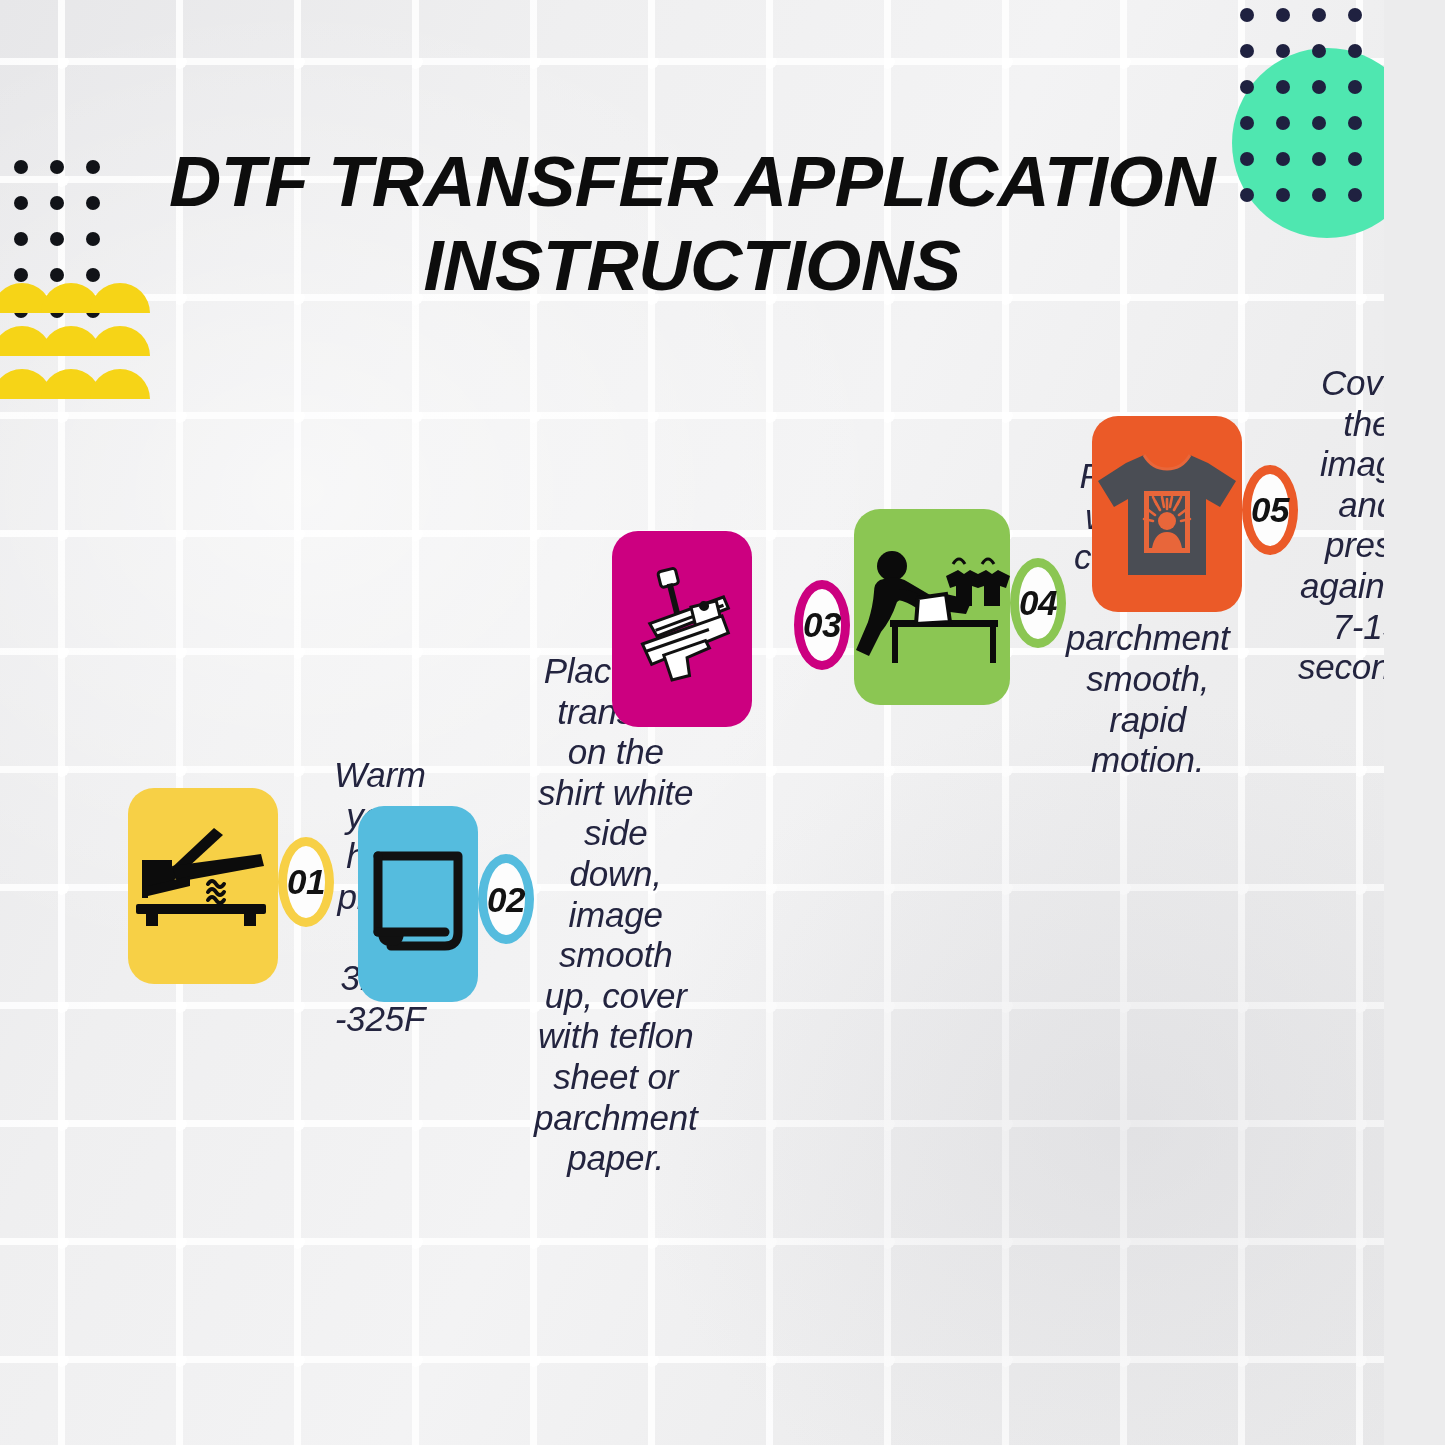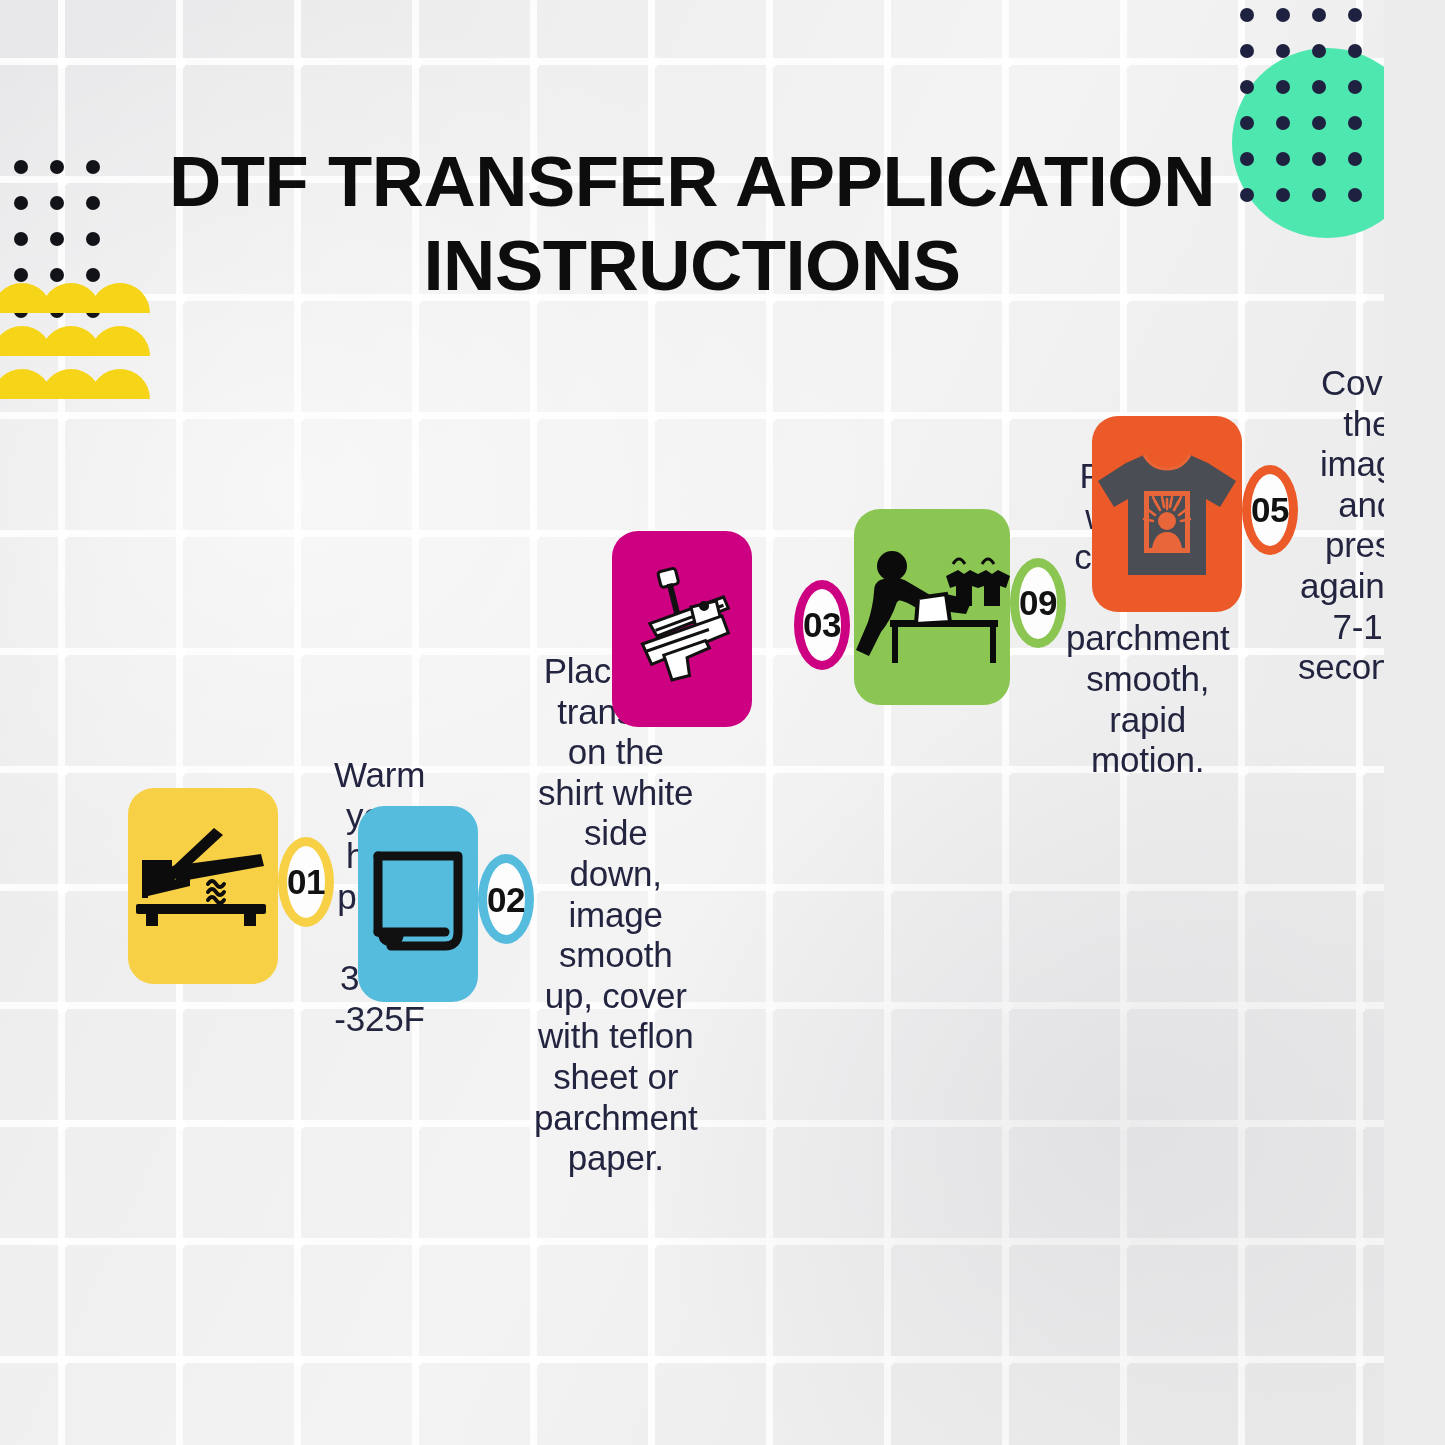--- a/index.html
+++ b/index.html
@@ -10,20 +10,21 @@
     overflow:hidden;
   }
 
   
   #stage{
     position:relative;
     width:1384px;height:1445px;
     overflow:hidden;
     background:
       linear-gradient(115deg,#e7e7e9 0%, #efeff0 28%, #f3f3f4 52%, #ededee 74%, #e9e9ea 100%);
+    font-style: italic;
   }
 
   
   .bg-grid{
     position:absolute;
     left:-60px;top:-60px;right:-60px;bottom:-60px;
     background-image:
       radial-gradient(circle at 0 0, rgba(255,255,255,0) 0 0),
       linear-gradient(to right, rgba(255,255,255,.85) 0 7px, rgba(255,255,255,0) 7px),
       linear-gradient(to bottom, rgba(255,255,255,.85) 0 7px, rgba(255,255,255,0) 7px);
@@ -308,21 +309,21 @@
             <path d="M120 34 l12 -6 6 4 6 -4 12 6 -4 12 -6 -2 v20 h-16 v-20 l-6 2 Z"></path>
           </g>
         </g>
       </svg>
           </span>
         </div>
         <div class="connector" style="height: 52px; overflow: hidden;"><svg width="196" height="106" viewBox="0 0 196 106" aria-hidden="true">
     <path d="M74 0 H122 V4 q0 24 -12 34 q-8 8 -10 18 h-4 q-2 -10 -10 -18 q-12 -10 -12 -34 Z" fill="#8bc653"></path>
   </svg></div>
         <div class="pin" style="border: 9px solid rgb(139, 198, 83);">
-          <span class="pin-num">09</span>
+          <span class="pin-num">04</span>
         </div>
         <div class="caption" style="color: rgb(35, 36, 63);">Peel hot, warm or cool off in one parchment smooth, rapid motion.</div>
       </div>
       <div class="step" style="left: 1092px; top: 341px;">
         <div class="card" style="background: rgb(235, 90, 40);">
           <span>
             <svg class="icon-svg" width="150" height="135" viewBox="0 0 150 135" aria-hidden="true">
         <path d="M52 8 L34 16 L6 34 L22 60 L36 52 V128 H114 V52 L128 60 L144 34 L116 16 L98 8 q-8 14 -23 14 q-15 0 -23 -14 Z" fill="#4a4d54"></path>
         <path d="M52 8 q8 14 23 14 q15 0 23 -14" fill="none" stroke="#e8663a" stroke-width="3"></path>
         <rect x="52" y="44" width="46" height="62" fill="#e8663a"></rect>

